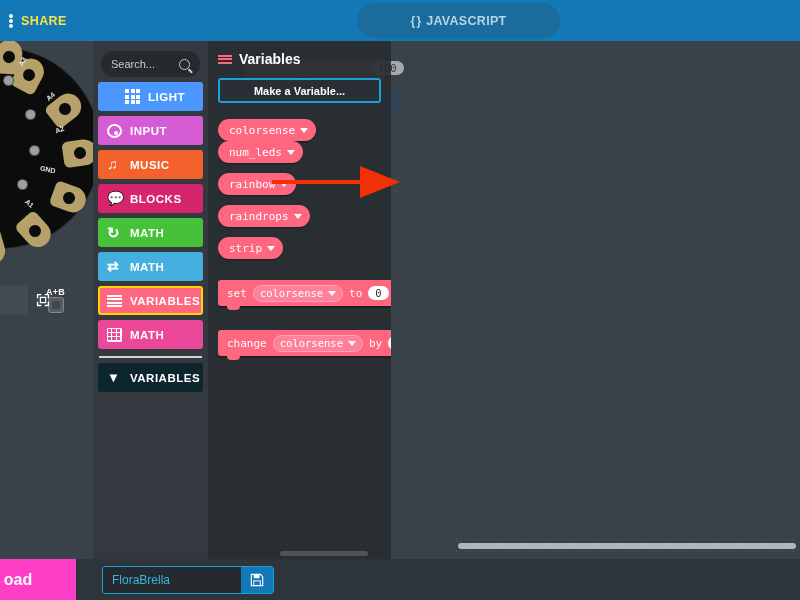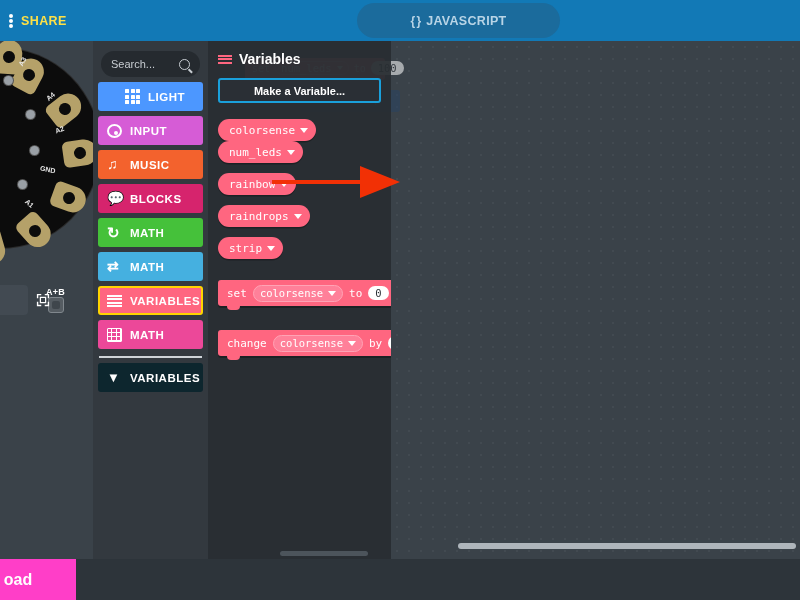--- a/index.html
+++ b/index.html
@@ -745,13 +745,25 @@
 <div class="toolbox-scroll"></div>
 
 <svg class="arrow-svg" width="130" height="42" viewBox="0 0 130 42">
   <path d="M0 20 L88 20 L88 6 L128 22 L88 38 L88 24 L0 24 Z" fill="#f23005"></path>
 </svg>
 
 <div class="bottombar">
   <div class="download-btn">
     <span>oad</span>
   </div>
+  <div class="proj-wrap">
+    <div class="proj-input">
+      <span>FloraBrella</span>
+    </div>
+    <div class="save-btn">
+      <svg width="14" height="14" viewBox="0 0 16 16">
+        <path d="M1.5 1.5h10.3L14.5 4.2V14.5H1.5V1.5z" fill="none" stroke="#fff" stroke-width="1.3"></path>
+        <rect x="4.3" y="1.8" width="6.5" height="4.2" fill="#fff"></rect>
+        <rect x="4.3" y="9" width="7.4" height="5.3" fill="none" stroke="#fff" stroke-width="1.1"></rect>
+      </svg>
+    </div>
+  </div>
 </div>
 
 </body></html>

